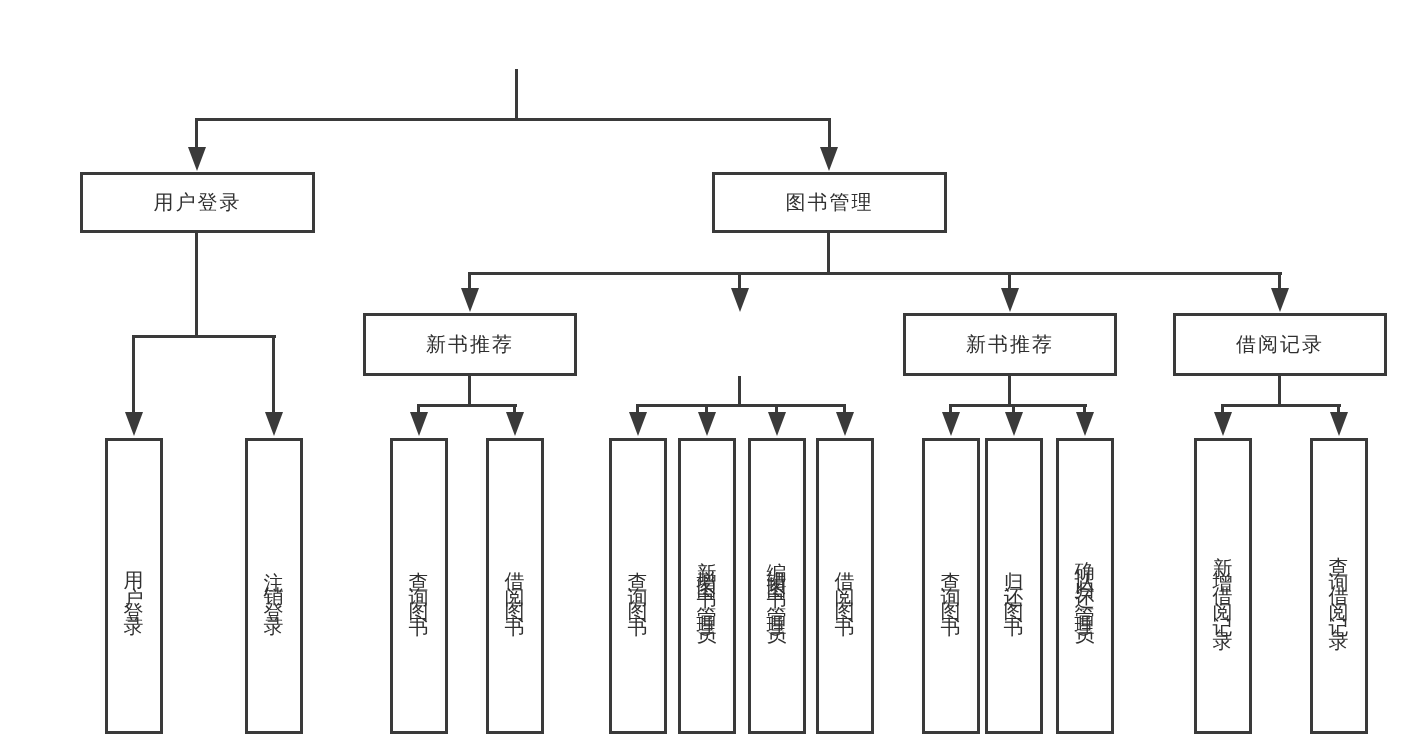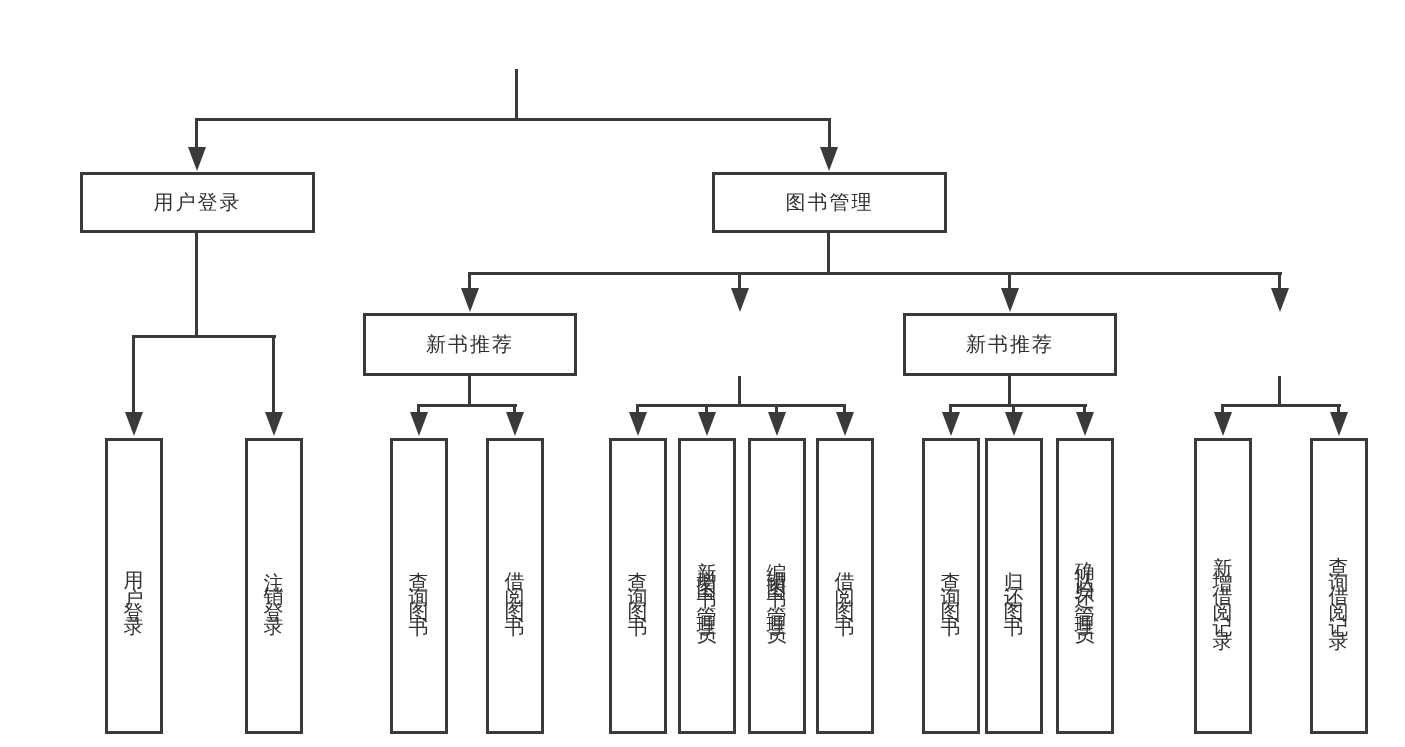--- a/index.html
+++ b/index.html
@@ -46,20 +46,23 @@
   </div>
   <div class="box" style="left:712px;top:172px;width:235px;height:61px;">
     <span>图书管理</span>
   </div>
 
   <div class="box" style="left:363px;top:313px;width:214px;height:63px;">
     <span>新书推荐</span>
   </div>
   <div class="box" style="left:903px;top:313px;width:214px;height:63px;">
     <span>新书推荐</span>
+  </div>
+  <div class="box" style="left:1173px;top:313px;width:214px;height:63px;">
+    <span>借阅记录</span>
   </div>
 
   <div class="leaf" style="left:105px;">
     <span class="vtext">用户登录</span>
   </div>
   <div class="leaf" style="left:245px;">
     <span class="vtext">注销登录</span>
   </div>
 
   <div class="leaf" style="left:390px;">

